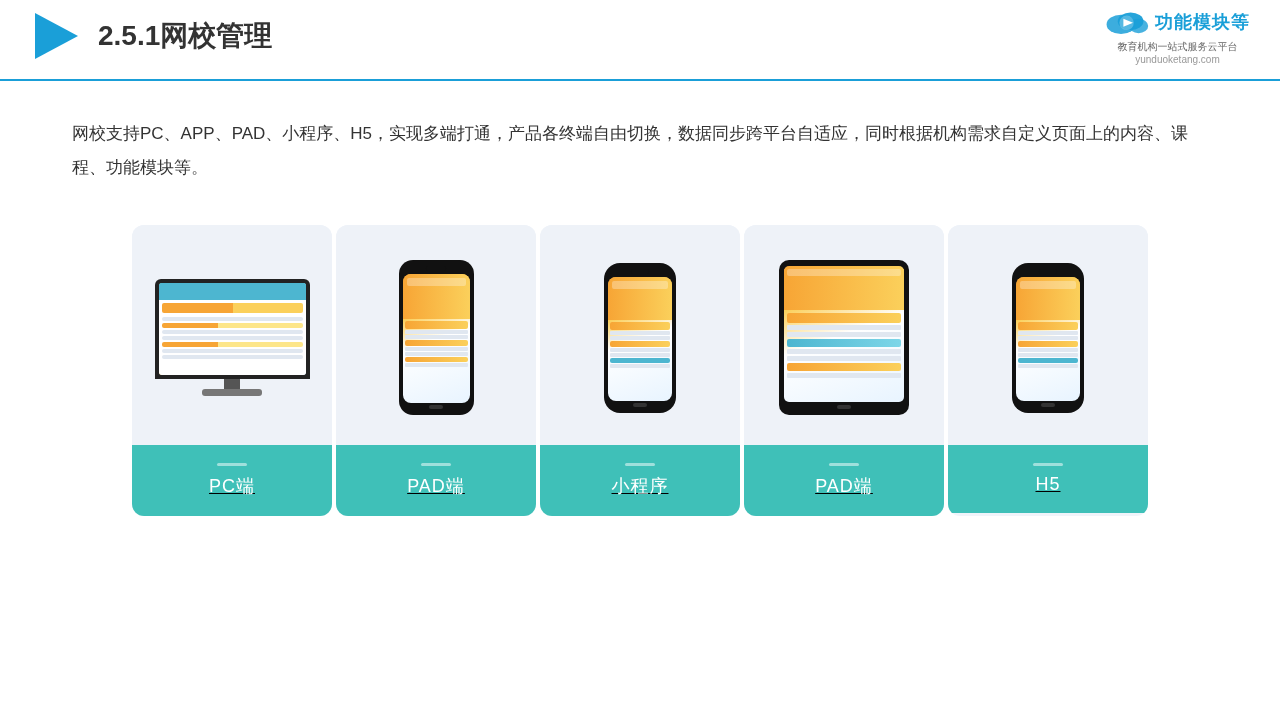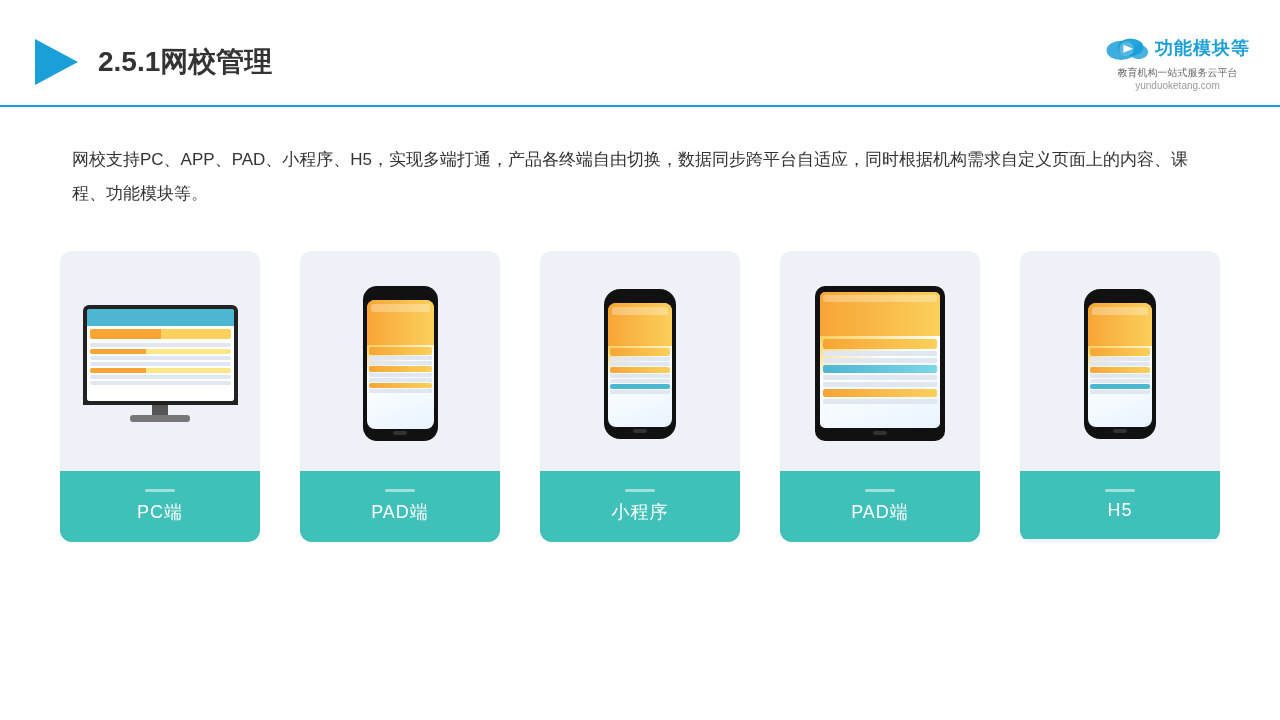--- a/index.html
+++ b/index.html
@@ -10,21 +10,21 @@
       height: 720px;
       overflow: hidden;
       position: relative;
     }
 
     
     .header {
       display: flex;
       align-items: center;
       justify-content: space-between;
-      padding: 32px 30px 14px 30px;
+      padding: 6px 30px 14px 30px;
       border-bottom: 2px solid #1a9fd8;
     }
     .header-left {
       display: flex;
       align-items: center;
       gap: 18px;
     }
     .play-icon {
       width: 50px;
       height: 50px;
@@ -70,23 +70,24 @@
       padding: 36px 60px 20px 60px;
       font-size: 17px;
       color: #333;
       line-height: 2;
       margin-left: 12px;
     }
 
     
     .cards-container {
       display: flex;
-      gap: 18px;
+      gap: 4px;
       padding: 20px 60px 30px 60px;
-      justify-content: space-between;
+      justify-content: center;
+      text-decoration: underline;
     }
 
     .card {
       background: #f0f4fa;
       border-radius: 12px;
       width: 200px;
       display: flex;
       flex-direction: column;
       align-items: center;
       overflow: hidden;

